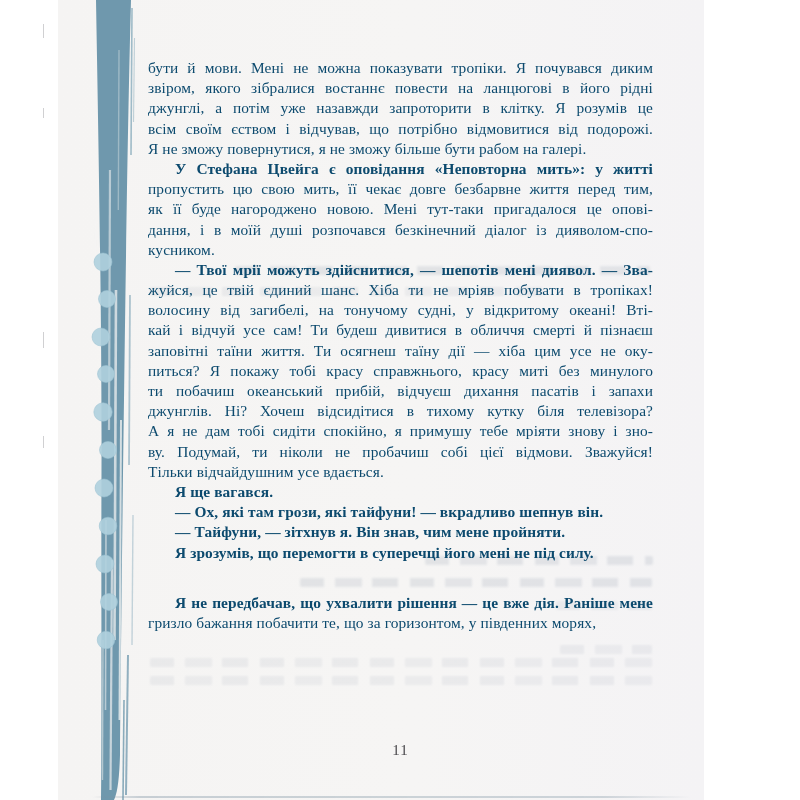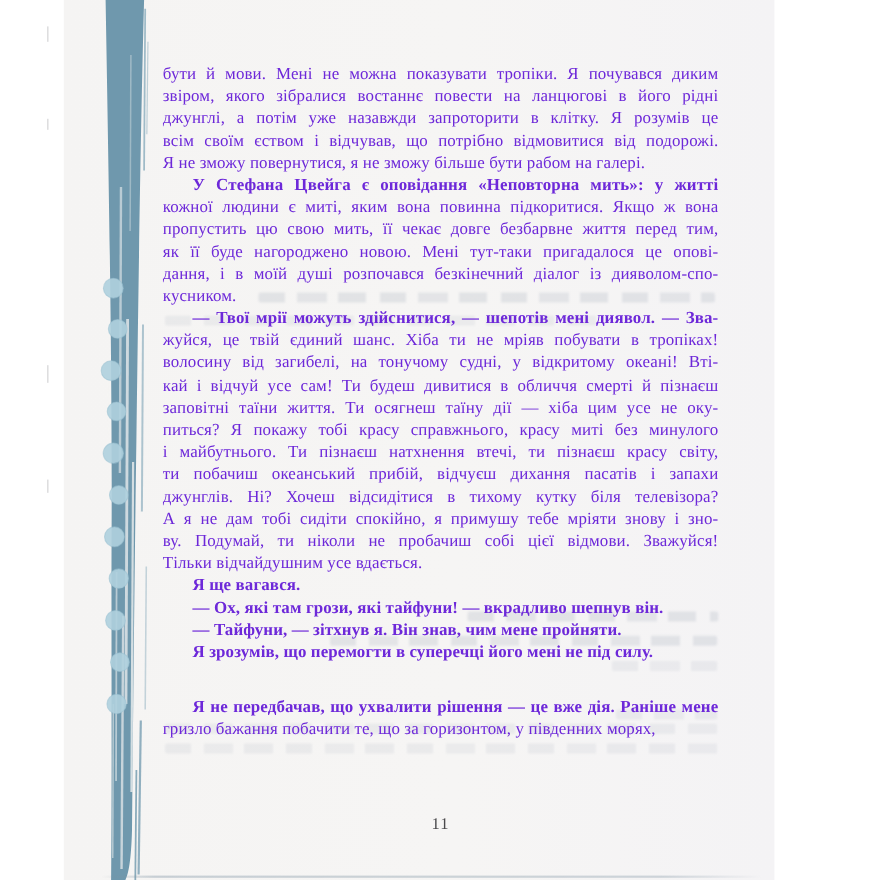--- a/index.html
+++ b/index.html
@@ -17,21 +17,21 @@
   .page-bottom-edge{
     position:absolute;left:92px;top:796px;width:600px;height:2px;
     background:linear-gradient(90deg,rgba(130,150,165,0) 0%,rgba(130,150,165,.4) 8%,rgba(130,150,165,.35) 85%,rgba(130,150,165,0) 100%);
     filter:blur(.4px);
   }
   
   .gutter-nick{position:absolute;width:1px;background:rgba(120,120,125,.35);}
   
   .text-block{
     position:absolute;left:148px;top:58px;width:505px;
-    color:#6d28d9;font-size:15.4px;
+    color:#0c4a6e;font-size:15.4px;
   }
   .line{
     height:20.2px;line-height:20.2px;overflow:hidden;
     text-align:justify;text-align-last:justify;
     letter-spacing:.1px;
   }
   .line.noj{text-align-last:left;}
   .line.ind{padding-left:27px;font-weight:bold;}
   .line.gap{margin-bottom:30px;}
   .page-number{
@@ -117,32 +117,30 @@
 <div class="bleed faint" style="top:658px;left:150px;width:503px;"></div>
 <div class="bleed faint" style="top:676px;left:150px;width:503px;"></div>
 
 <div class="text-block" id="text-block">
     <div class="line">бути й мови. Мені не можна показувати тропіки. Я почувався диким</div>
     <div class="line">звіром, якого зібралися востаннє повести на ланцюгові в його рідні</div>
     <div class="line">джунглі, а потім уже назавжди запроторити в клітку. Я розумів це</div>
     <div class="line">всім своїм єством і відчував, що потрібно відмовитися від подорожі.</div>
     <div class="line noj">Я не зможу повернутися, я не зможу більше бути рабом на галері.</div>
     <div class="line ind">У Стефана Цвейга є оповідання «Неповторна мить»: у житті</div>
-    <div class="line">кожної людини є миті, яким вона повинна підкоритися. Якщо ж вона</div>
     <div class="line">пропустить цю свою мить, її чекає довге безбарвне життя перед тим,</div>
     <div class="line">як її буде нагороджено новою. Мені тут-таки пригадалося це опові-</div>
     <div class="line">дання, і в моїй душі розпочався безкінечний діалог із дияволом-спо-</div>
     <div class="line noj">кусником.</div>
     <div class="line ind">— Твої мрії можуть здійснитися, — шепотів мені диявол. — Зва-</div>
     <div class="line">жуйся, це твій єдиний шанс. Хіба ти не мріяв побувати в тропіках!</div>
     <div class="line">волосину від загибелі, на тонучому судні, у відкритому океані! Вті-</div>
     <div class="line">кай і відчуй усе сам! Ти будеш дивитися в обличчя смерті й пізнаєш</div>
     <div class="line">заповітні таїни життя. Ти осягнеш таїну дії — хіба цим усе не оку-</div>
     <div class="line">питься? Я покажу тобі красу справжнього, красу миті без минулого</div>
-    <div class="line">і майбутнього. Ти пізнаєш натхнення втечі, ти пізнаєш красу світу,</div>
     <div class="line">ти побачиш океанський прибій, відчуєш дихання пасатів і запахи</div>
     <div class="line">джунглів. Ні? Хочеш відсидітися в тихому кутку біля телевізора?</div>
     <div class="line">А я не дам тобі сидіти спокійно, я примушу тебе мріяти знову і зно-</div>
     <div class="line">ву. Подумай, ти ніколи не пробачиш собі цієї відмови. Зважуйся!</div>
     <div class="line noj">Тільки відчайдушним усе вдається.</div>
     <div class="line noj ind">Я ще вагався.</div>
     <div class="line noj ind">— Ох, які там грози, які тайфуни! — вкрадливо шепнув він.</div>
     <div class="line noj ind">— Тайфуни, — зітхнув я. Він знав, чим мене пройняти.</div>
     <div class="line noj ind gap">Я зрозумів, що перемогти в суперечці його мені не під силу.</div>
     <div class="line ind">Я не передбачав, що ухвалити рішення — це вже дія. Раніше мене</div>

